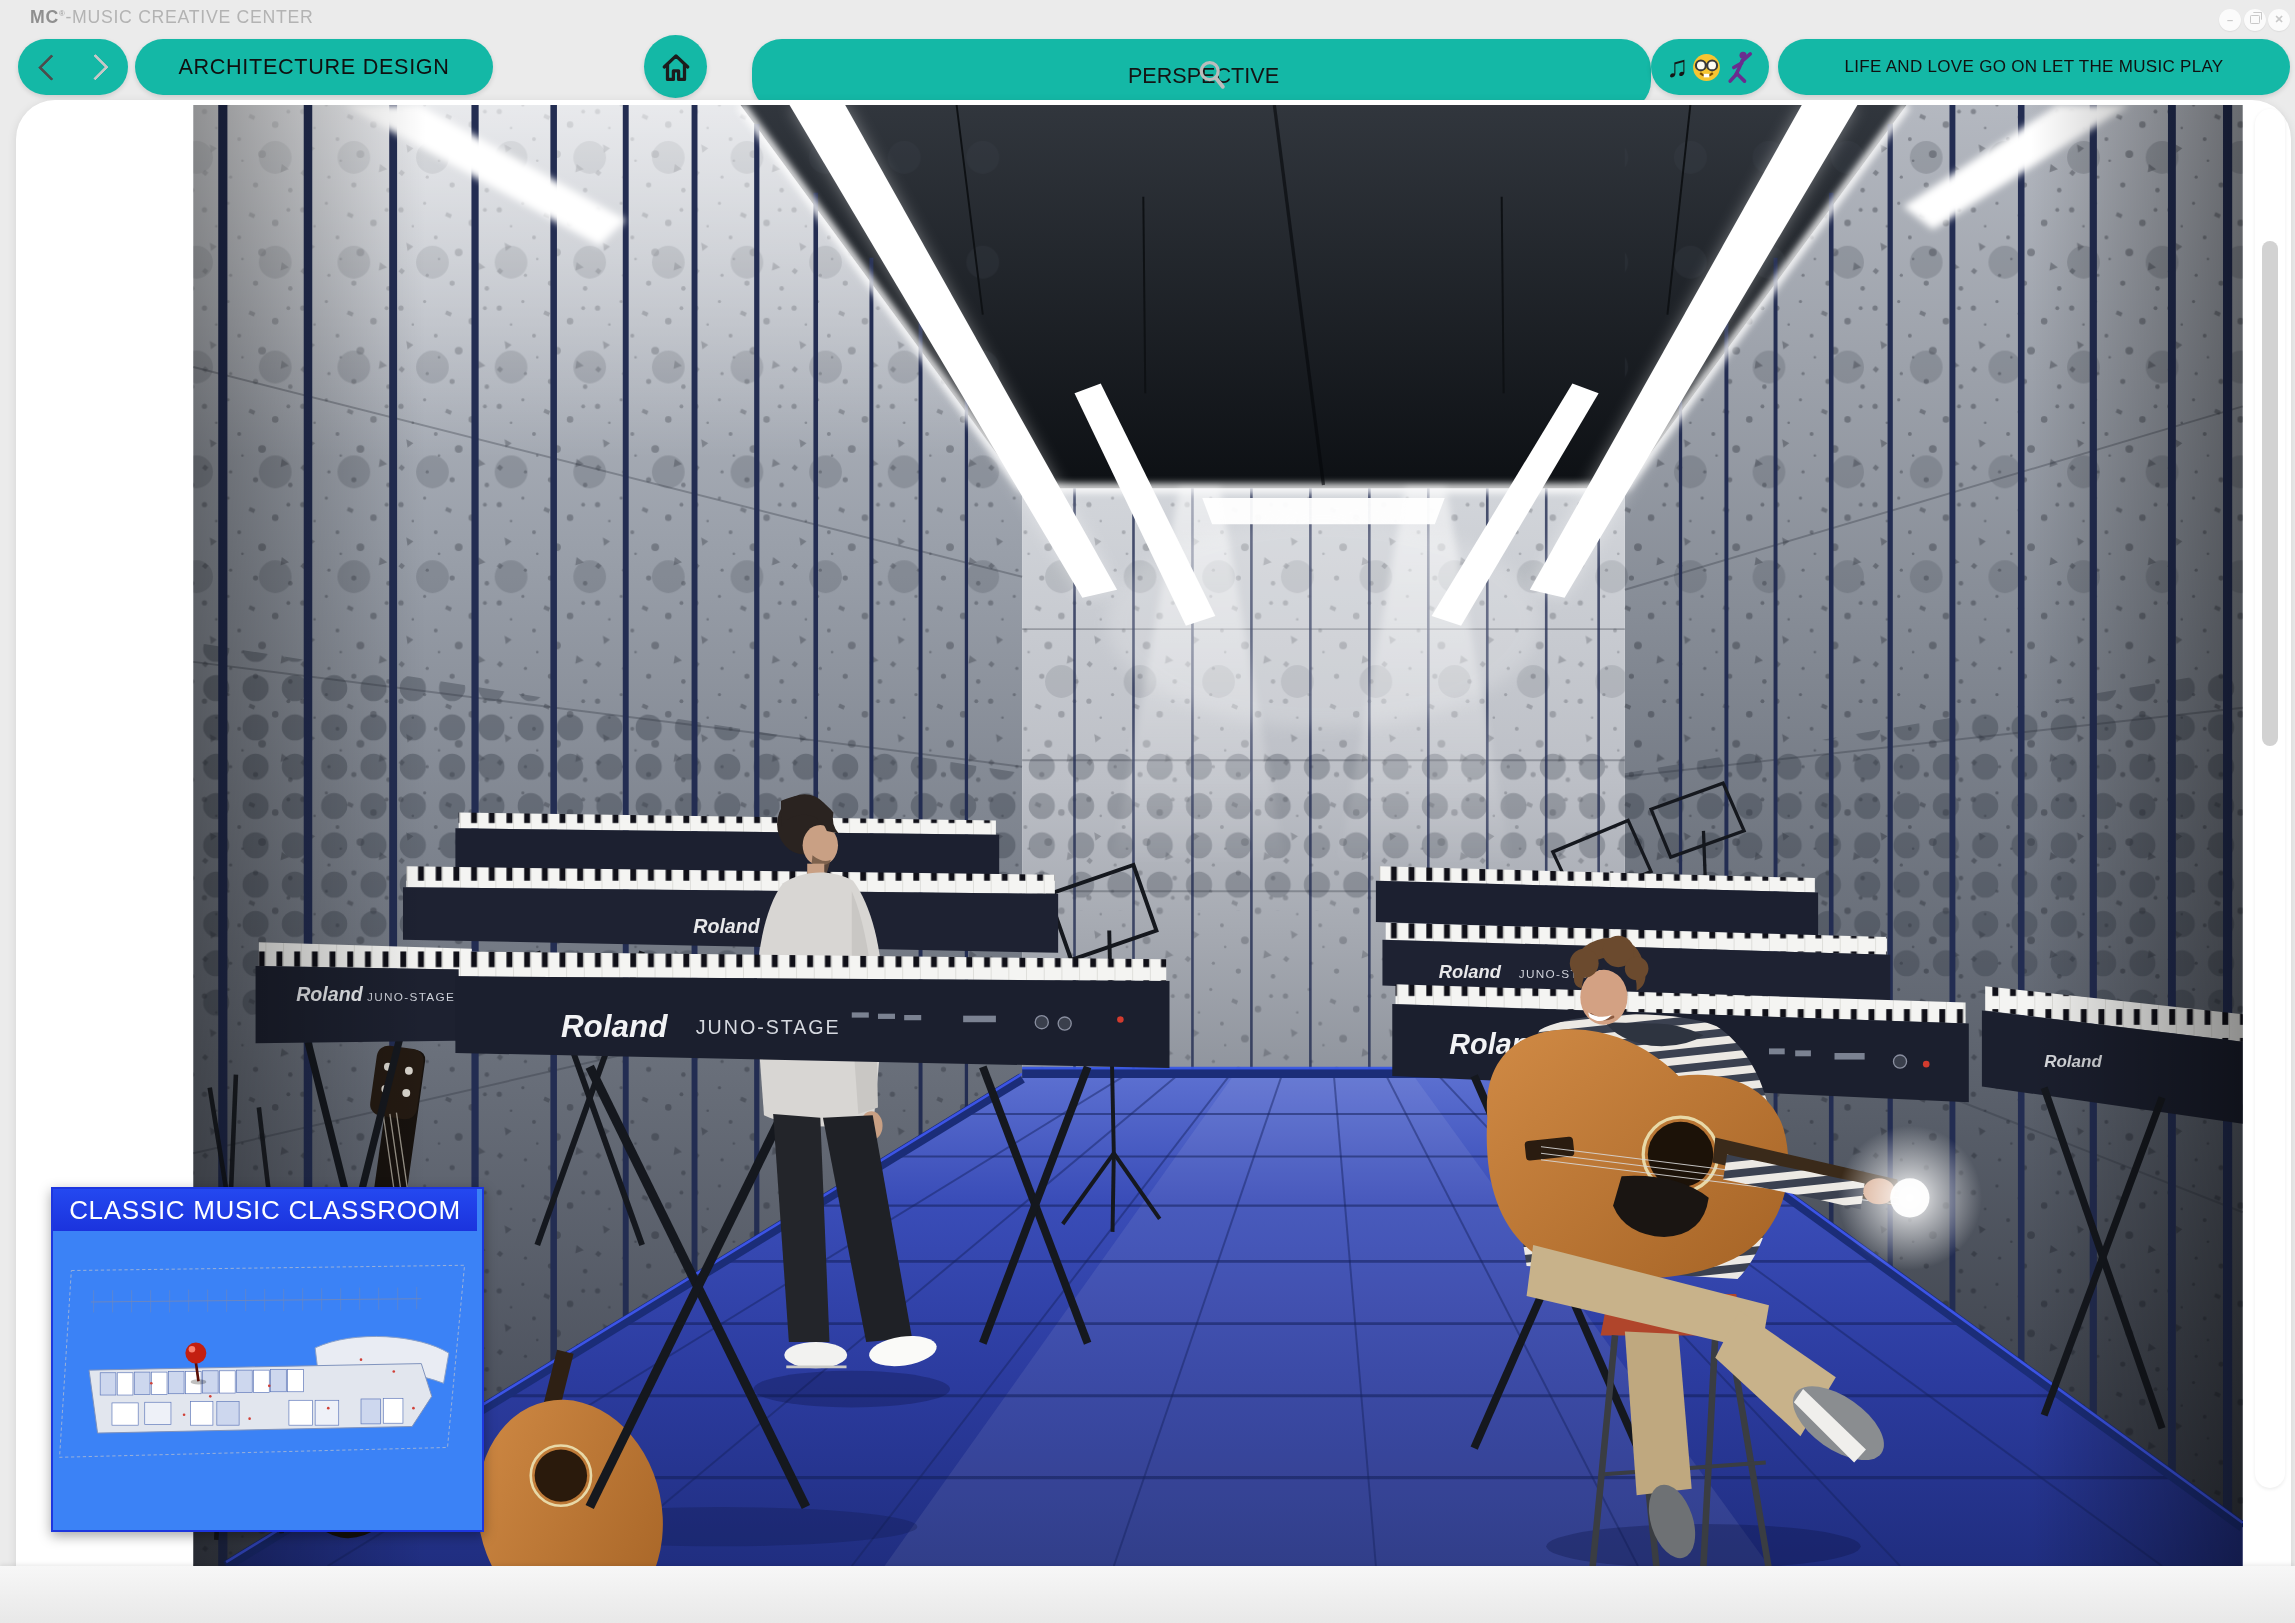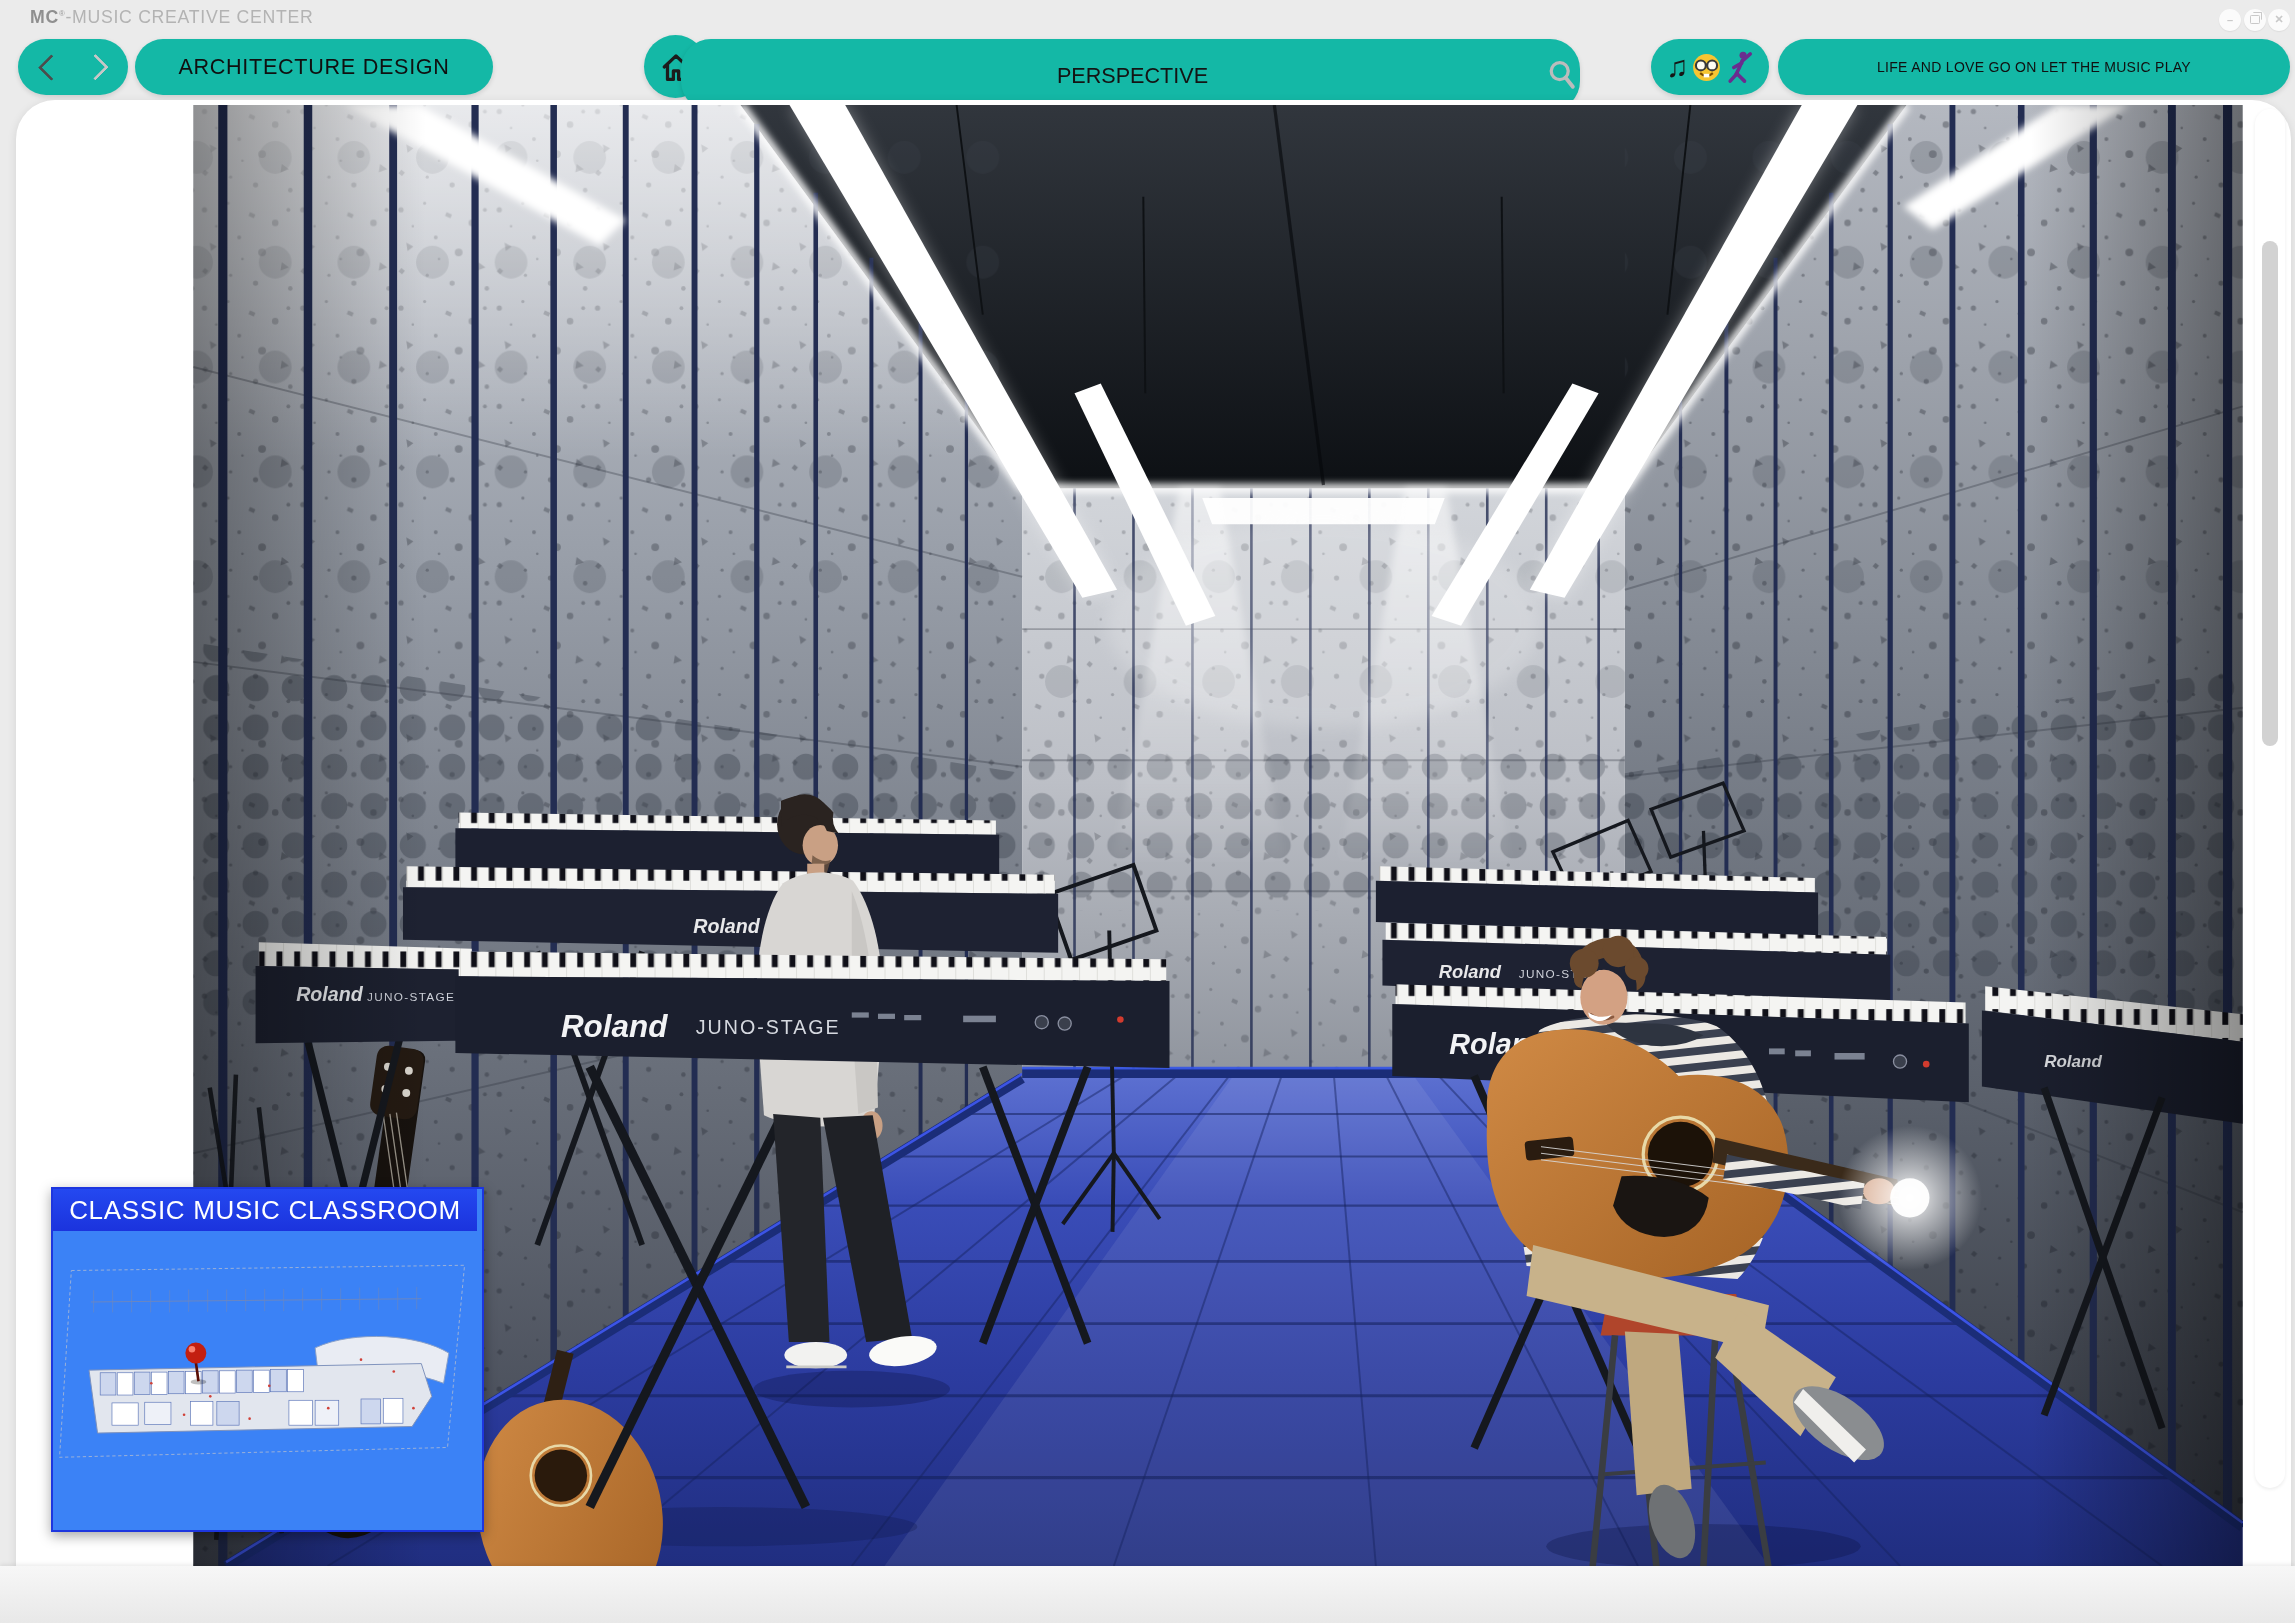--- a/index.html
+++ b/index.html
@@ -18,27 +18,27 @@
     border:1.3px solid #c9c9c9;border-left:none;border-bottom:none;border-radius:1.3px}
   
   .pill{background:#14b8a6;border-radius:30px;box-shadow:0 2px 5.2px rgba(0,0,0,.13);
     display:flex;align-items:center;justify-content:center}
   #pill-nav{left:18.3px;top:39px;width:110px;height:56px;gap:25px}
   .chev{width:15.7px;height:15.7px;border-left:3.9px solid #4c4c4c;border-bottom:3.9px solid #4c4c4c;
     transform:rotate(45deg);border-radius:1.3px}
   .chev.fwd{border-color:#c7c7c7;transform:rotate(225deg)}
   #pill-arch{left:135px;top:39px;width:358px;height:56px;font-size:21.6px;color:#101010;letter-spacing:0.7px}
   #home-circle{left:644px;top:35px;width:63px;height:63px;border-radius:50%}
-  #pill-search{left:681px;top:39px;width:899px;height:72px;justify-content:flex-end;padding:0}
+  #pill-search{left:752px;top:39px;width:899px;height:72px;justify-content:center;padding:0}
   #search-input{position:absolute;left:0;top:0;width:100%;height:100%;border:none;background:transparent;
     text-align:center;font-size:21.6px;color:#141414;font-family:"Liberation Sans",sans-serif;outline:none}
   #search-icon{margin-left:22px;z-index:2}
   #pill-emoji{left:1651px;top:39px;width:118px;height:56px;gap:2.6px}
   #music-note-glyph{font-size:30px;color:#151515;line-height:1}
-  #pill-song{left:1778px;top:39px;width:512px;height:56px;font-size:14px;color:#101010;letter-spacing:0.3px}
+  #pill-song{left:1778px;top:39px;width:512px;height:56px;font-size:17px;color:#101010;letter-spacing:0.3px}
   
   #main-panel{left:16.4px;top:100px;width:2275px;height:1467px;background:#ffffff;
     border-radius:39px 39px 0 0;box-shadow:0 2.6px 9.2px rgba(0,0,0,.10)}
   #render-viewport{left:193px;top:105px;width:2050px;height:1480px}
   #render-viewport svg{display:block}
   
   #scrollbar-track{left:2255px;top:109px;width:30px;height:1379px;background:#ffffff;border-radius:15px;
     box-shadow:0 1.3px 3.9px rgba(0,0,0,.08)}
   #scrollbar-thumb{left:2262px;top:241px;width:15.7px;height:505px;background:#d2d2d2;border-radius:7.9px}
   

